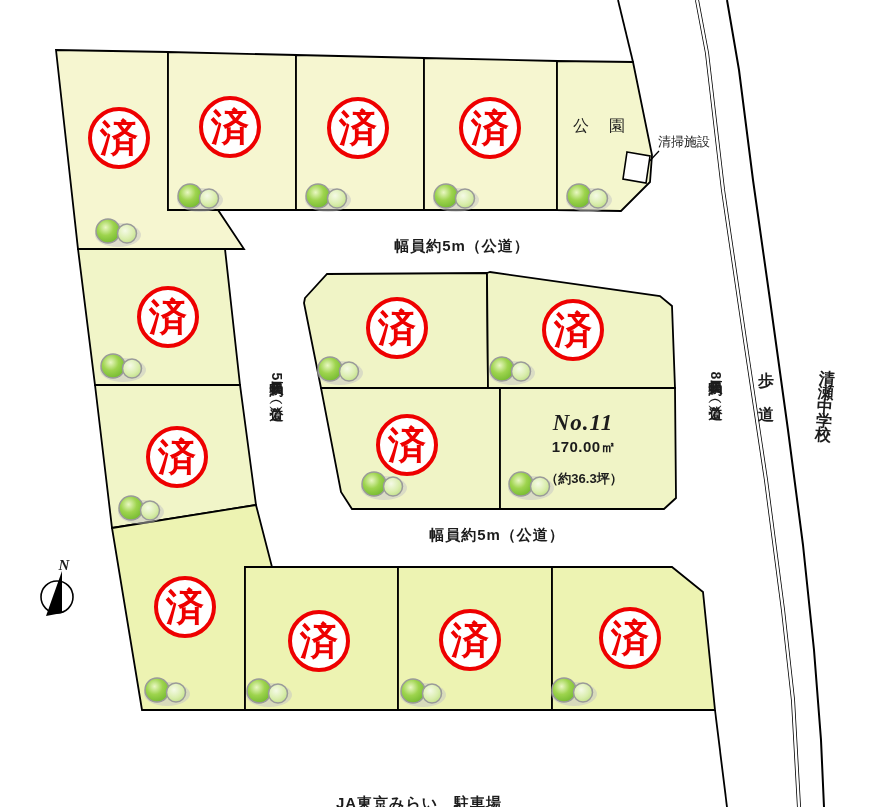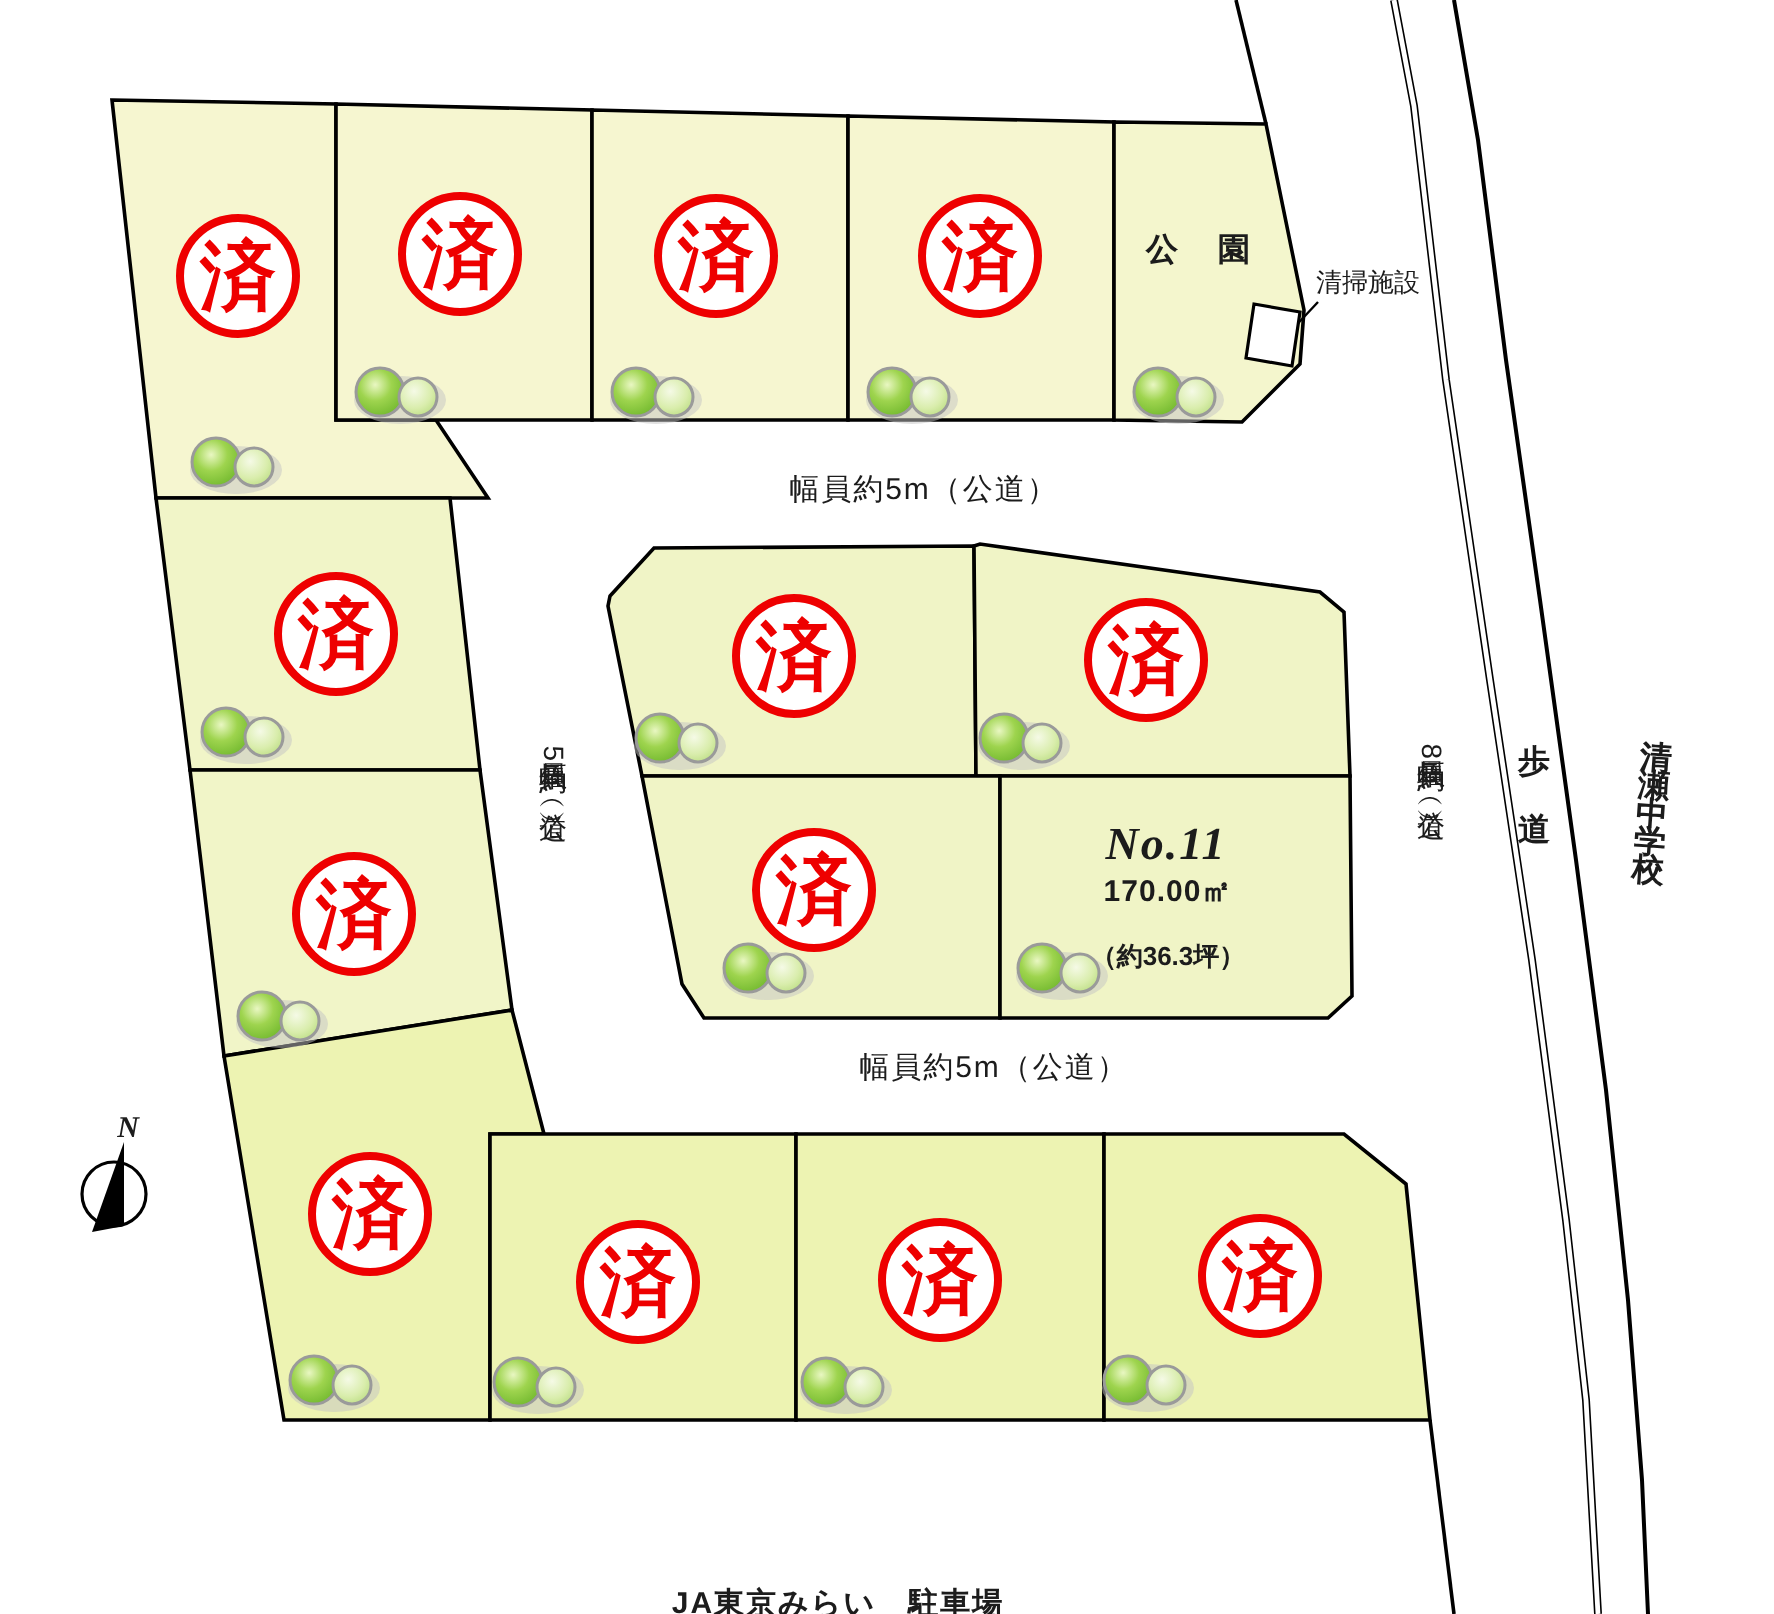--- a/index.html
+++ b/index.html
@@ -1,27 +1,27 @@
 <!DOCTYPE html>
 <html><head>
 <meta charset="utf-8">
 <style>
   html,body{margin:0;padding:0;background:#fff;}
   body{font-family:"Liberation Sans",sans-serif;}
   #stage{position:relative;width:887px;height:807px;background:#ffffff;overflow:hidden;}
   #stage svg{position:absolute;left:0;top:0;}
   .lbl{position:absolute;transform:translate(-50%,-50%);color:#1c1c1c;white-space:nowrap;
-       font-weight:normal;line-height:1;}
+       font-weight:bold;line-height:1;}
   .road-lbl{font-size:15px;letter-spacing:1px;}
   .vtext{writing-mode:vertical-rl;text-orientation:mixed;}
   .vroad-lbl{font-size:14px;letter-spacing:1px;}
   .sidewalk-lbl{font-size:16px;font-weight:600;letter-spacing:34px;}
   .school-lbl{font-size:16px;font-weight:600;letter-spacing:14px;
               transform:translate(-50%,-50%) rotate(4deg);}
-  .park-lbl{font-size:16px;font-weight:bold;letter-spacing:2px;}
+  .park-lbl{font-size:16px;font-weight:normal;letter-spacing:2px;}
   .clean-lbl{font-size:13px;font-weight:400;letter-spacing:0px;}
   .parking-lbl{font-size:15px;font-weight:600;letter-spacing:1px;margin-top:44px;}
   .no11-num{font-family:"Liberation Serif",serif;font-size:23px;font-weight:bold;letter-spacing:1px;}
   .no11-m2{font-size:15px;font-weight:bold;letter-spacing:0.5px;}
   .no11-tsubo{font-size:13px;font-weight:bold;margin-top:16px;}
   .north-lbl{font-family:"Liberation Serif",serif;font-style:italic;font-size:15px;font-weight:bold;}
   .stamp{position:absolute;width:54px;height:54px;border:4px solid #ee0000;border-radius:50%;
          background:#ffffff;display:flex;align-items:center;justify-content:center;
          color:#ee0000;font-size:38px;font-weight:bold;box-sizing:content-box;}
 </style>

